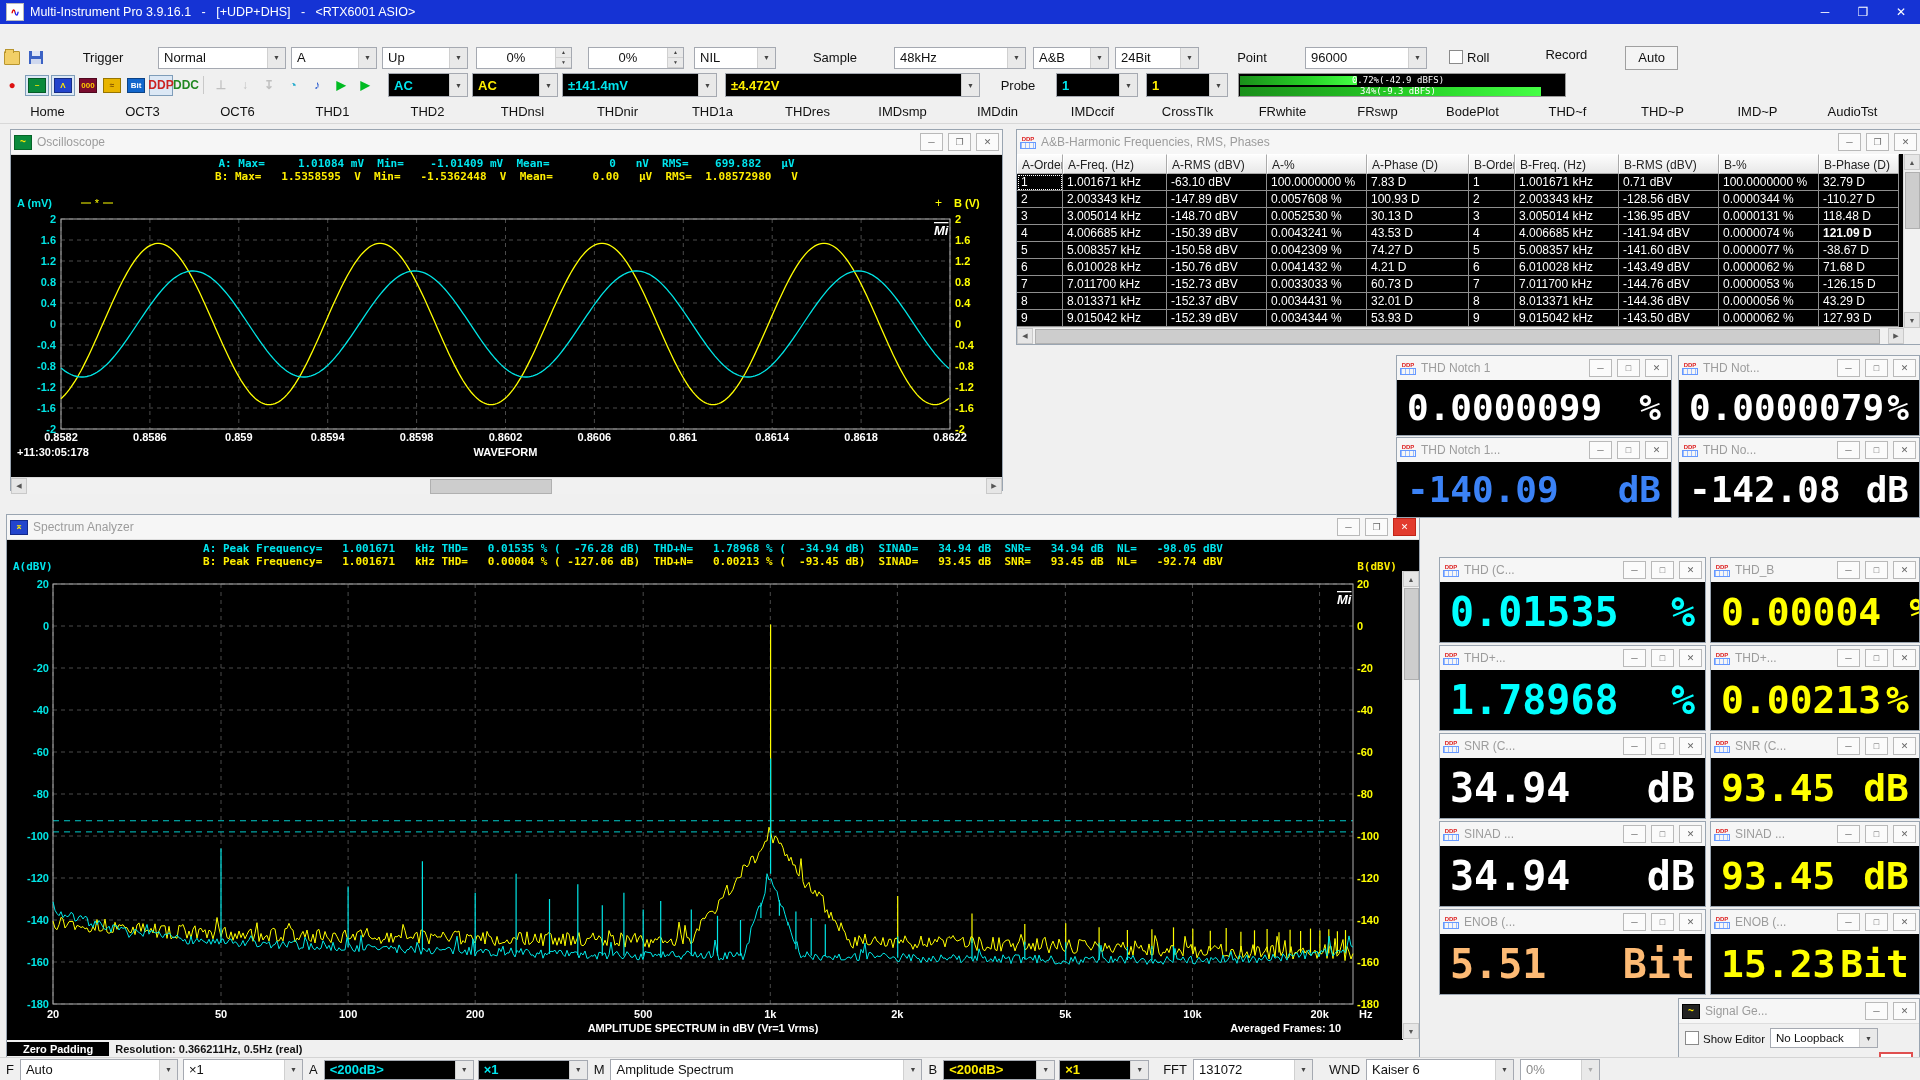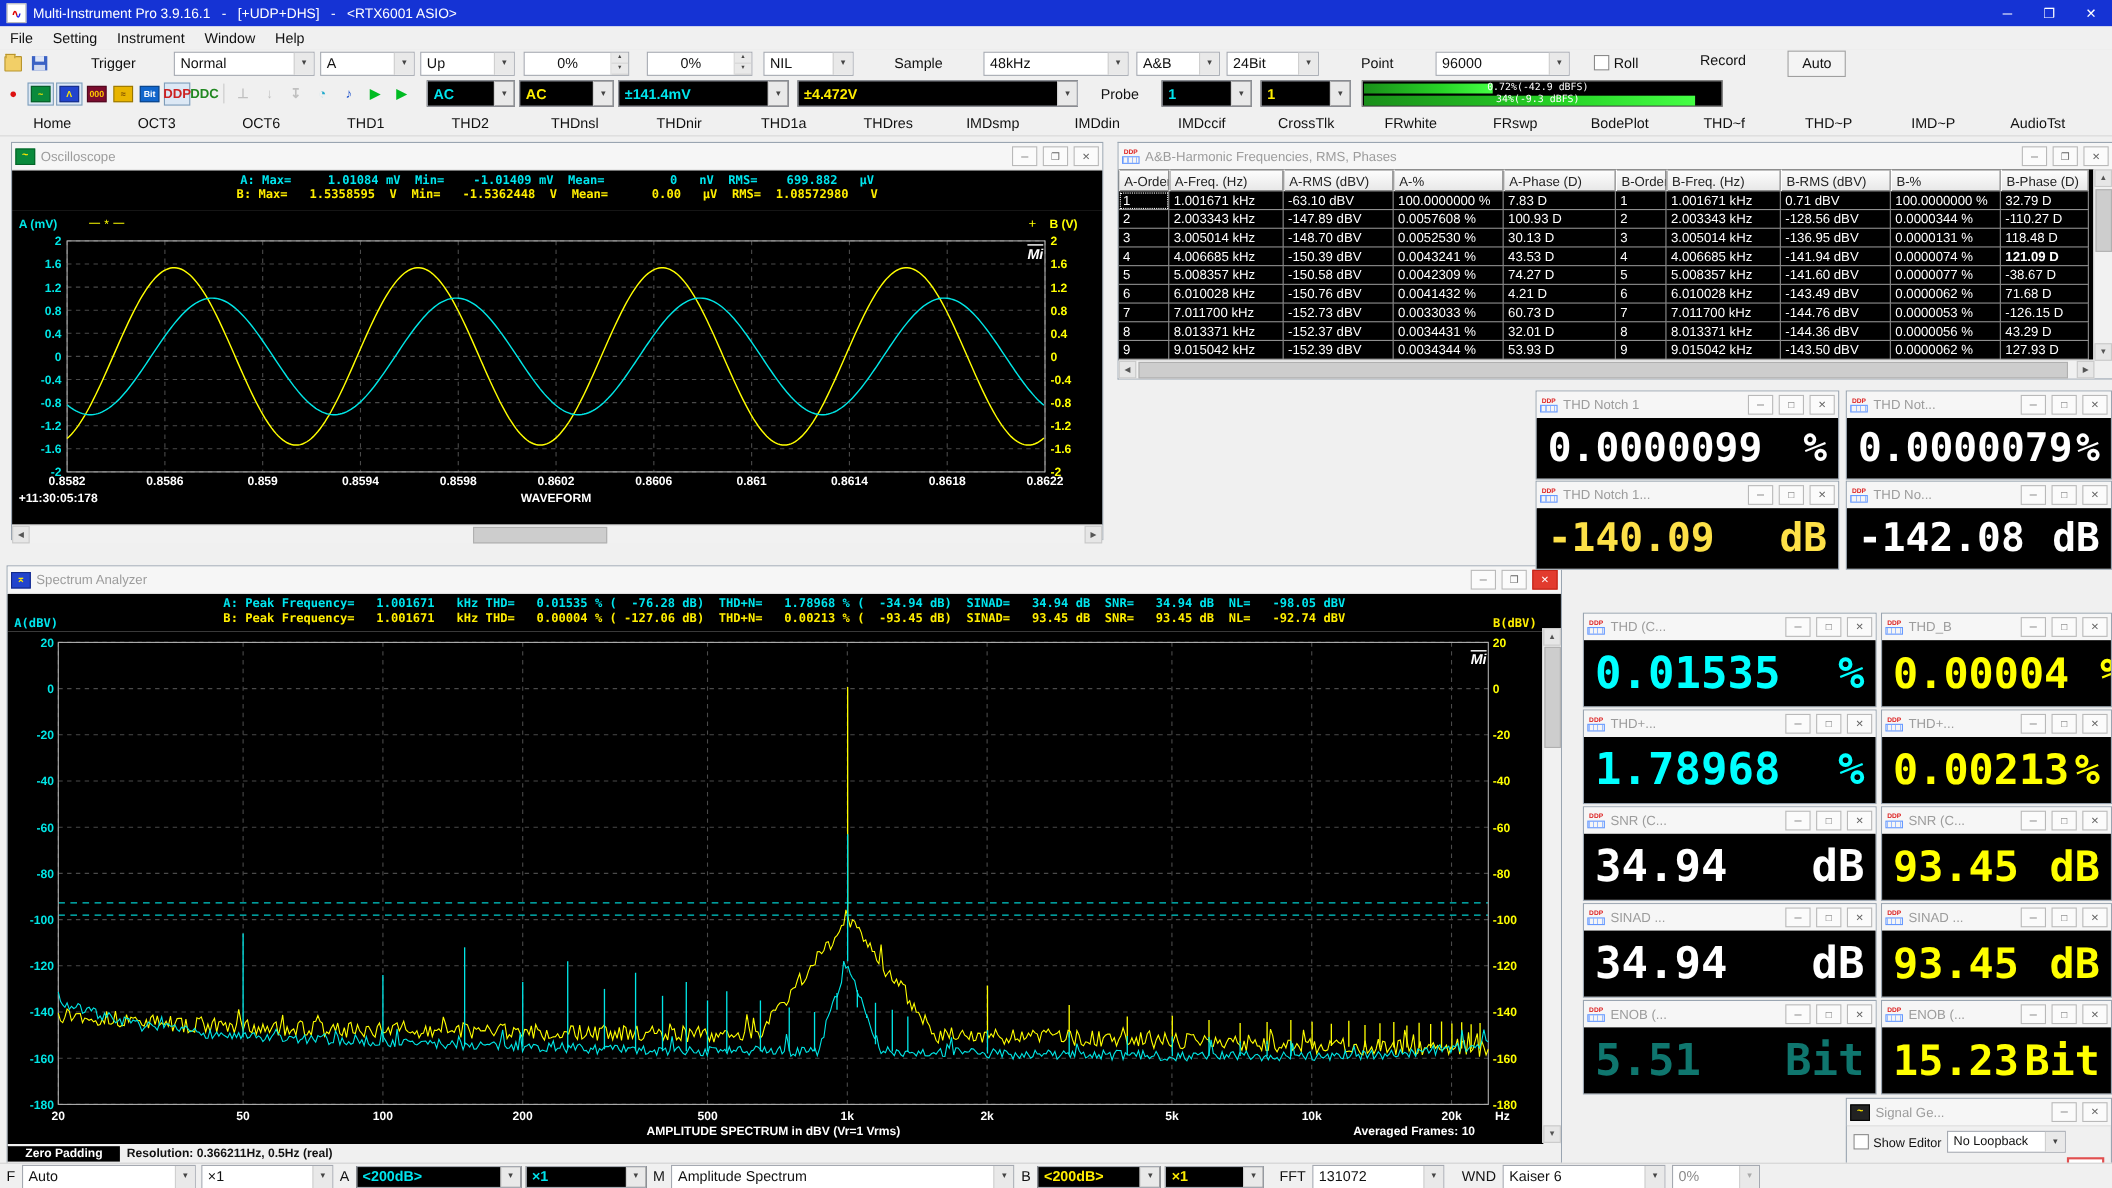--- a/index.html
+++ b/index.html
@@ -97,27 +97,20 @@
         <span>∿</span>
       </div>
     <div class="titletext">Multi-Instrument Pro 3.9.16.1   -   [+UDP+DHS]   -   &lt;RTX6001 ASIO&gt;</div>
     <div class="wincontrols">
       <div class="wc">─</div>
       <div class="wc">❐</div>
       <div class="wc">✕</div>
     </div>
   </div>
 
-  <div class="menubar" id="menubar">
-      <div class="menu-item">File</div>
-      <div class="menu-item">Setting</div>
-      <div class="menu-item">Instrument</div>
-      <div class="menu-item">Window</div>
-      <div class="menu-item">Help</div>
-    </div>
 
   <div class="tb1">
     <div class="tbico">
         <div class="folder-ico"></div>
       </div>
     <div class="tbico">
         <div class="save-ico"></div>
       </div>
     <div class="lbl" style="width:110px">Trigger</div>
     <div class="dd" style="width:128px">
@@ -716,21 +709,21 @@
         <div class="wtitle">
           <div class="ddp-ico">
             <b>DDP</b>
             <i></i>
           </div>
           <div class="t">THD Notch 1...</div>
           <div class="wbtn">─</div>
           <div class="wbtn">□</div>
           <div class="wbtn">✕</div>
         </div>
-        <div class="mval" style="font-size: 36px; color: #fde047;">
+        <div class="mval" style="font-size: 36px; color: #3b82f6;">
           <span>-140.09</span>
           <span>dB</span>
         </div>
       </div>
       <div class="win" style="left: 1678px; top: 437px; width: 242px; height: 81px;">
         <div class="wtitle">
           <div class="ddp-ico">
             <b>DDP</b>
             <i></i>
           </div>
@@ -876,21 +869,21 @@
         <div class="wtitle">
           <div class="ddp-ico">
             <b>DDP</b>
             <i></i>
           </div>
           <div class="t">ENOB (...</div>
           <div class="wbtn">─</div>
           <div class="wbtn">□</div>
           <div class="wbtn">✕</div>
         </div>
-        <div class="mval" style="font-size: 40px; color: #0f766e;">
+        <div class="mval" style="font-size: 40px; color: #fdba74;">
           <span>5.51</span>
           <span>Bit</span>
         </div>
       </div>
       <div class="win" style="left: 1710px; top: 909px; width: 210px; height: 86px;">
         <div class="wtitle">
           <div class="ddp-ico">
             <b>DDP</b>
             <i></i>
           </div>

